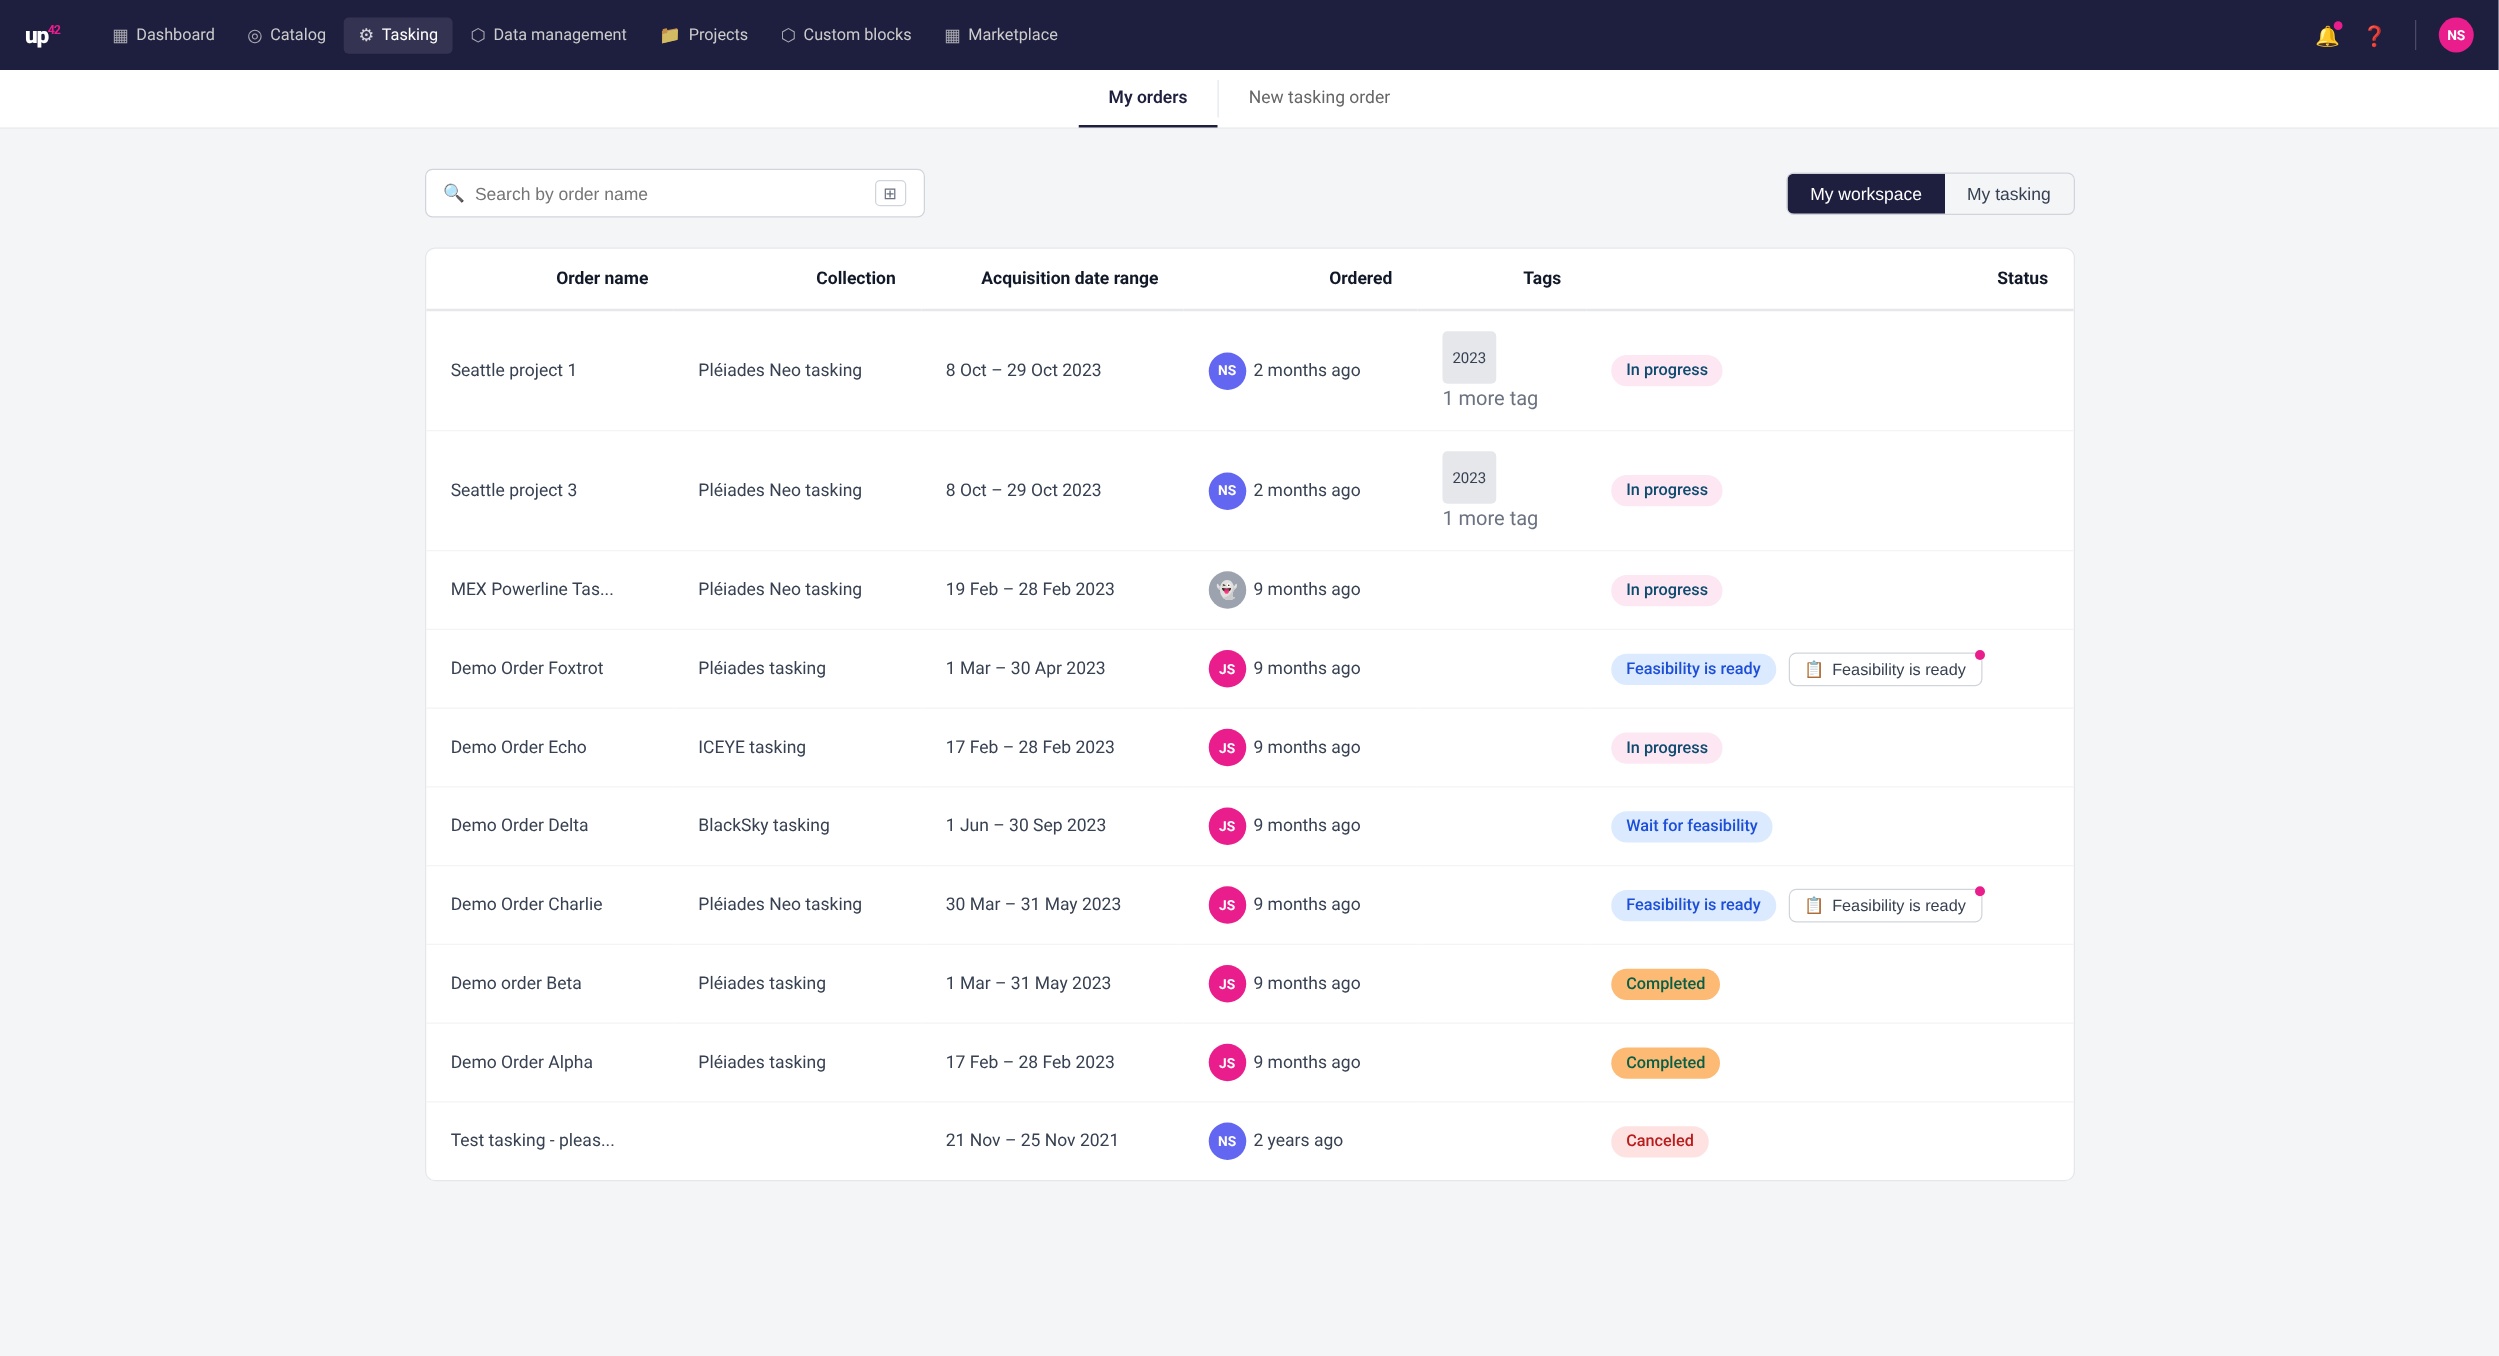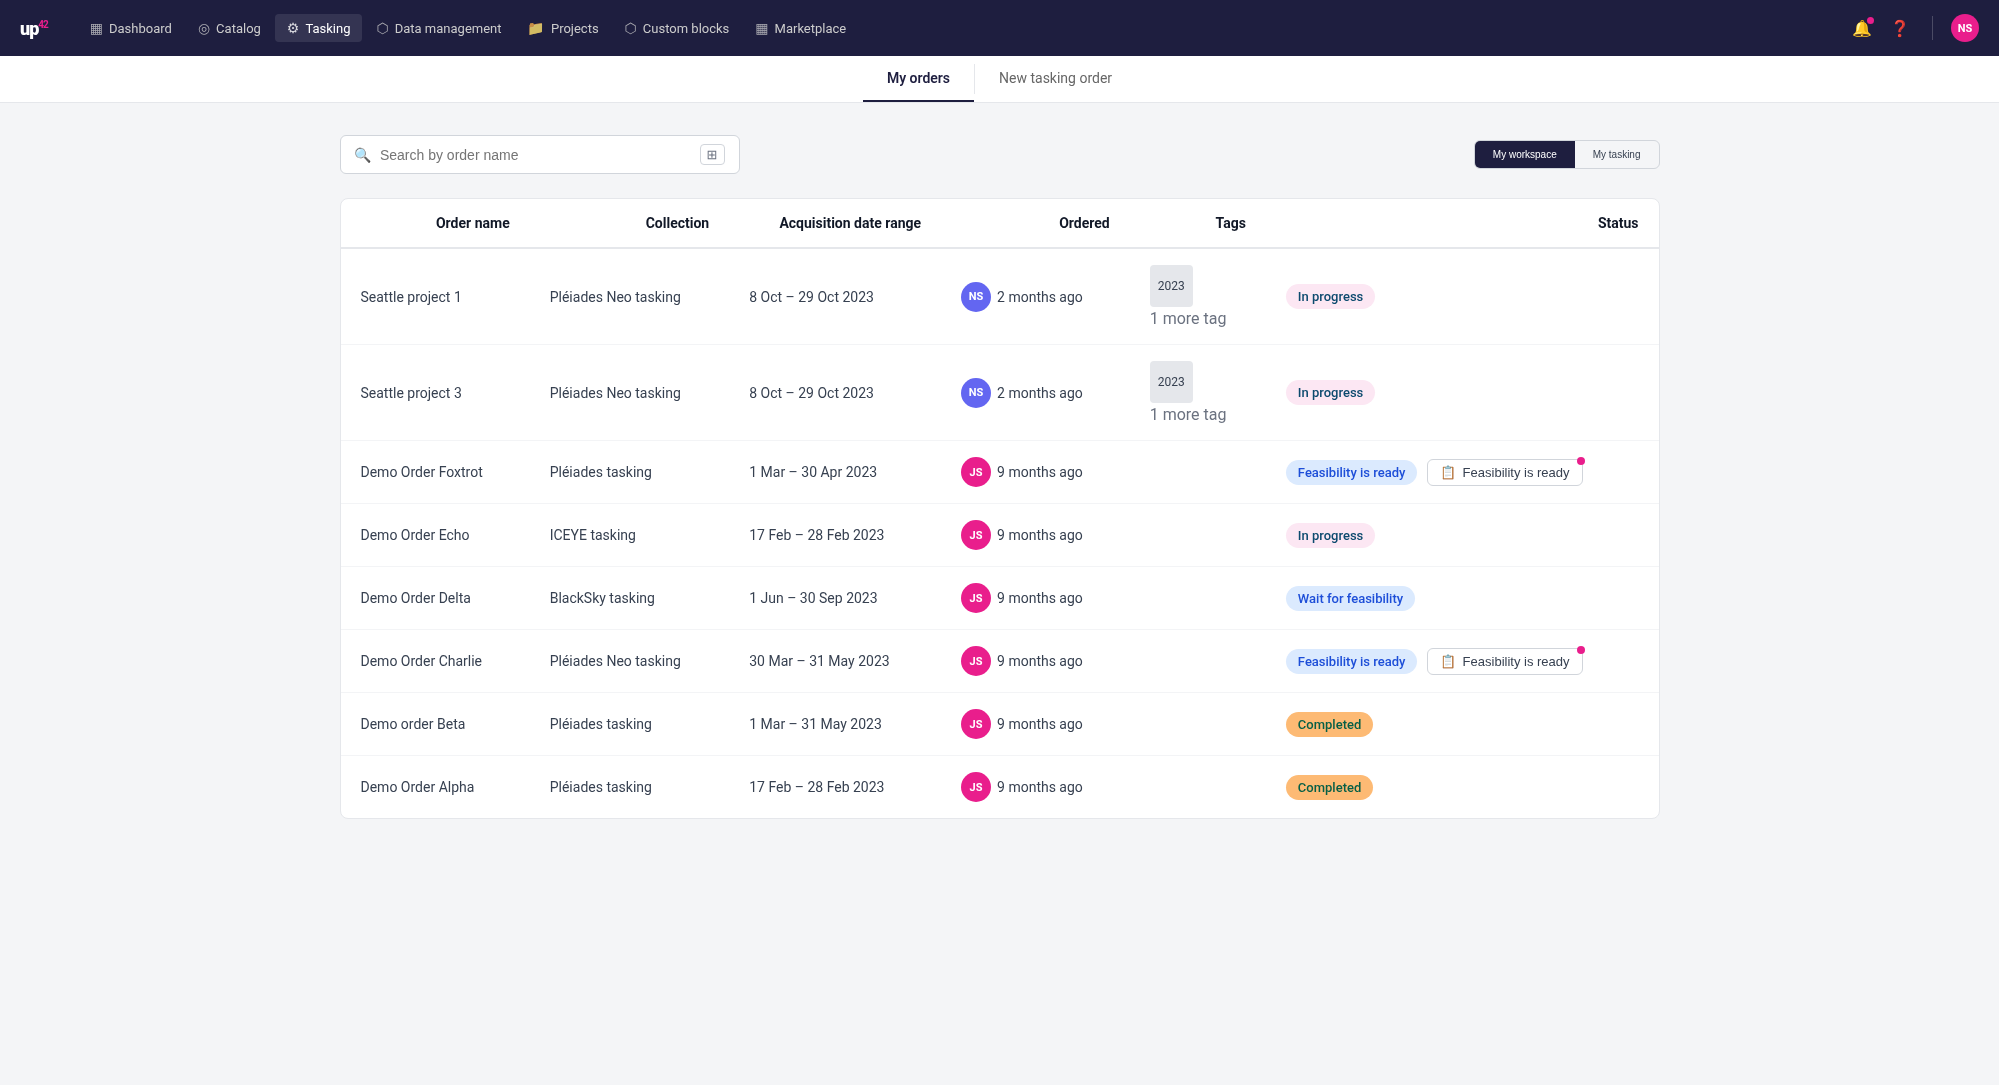--- a/index.html
+++ b/index.html
@@ -156,21 +156,21 @@
       font-size: 13px;
     }
     .workspace-toggle {
       display: flex;
       border: 1px solid #d1d5db;
       border-radius: 6px;
       overflow: hidden;
     }
     .workspace-btn {
       padding: 8px 18px;
-      font-size: 10px;
+      font-size: 14px;
       cursor: pointer;
       border: none;
       background: transparent;
       color: #374151;
     }
     .workspace-btn.active {
       background: #1e1e3f;
       color: #fff;
     }
 
@@ -404,20 +404,37 @@
               </div>
             </td>
             <td><span class="tag">2023</span><span class="tag-more">1 more tag</span></td>
             <td>
               <div class="status-cell">
                 <span class="badge badge-in-progress">In progress</span>
               </div>
             </td>
           </tr>
           <tr>
+            <td>MEX Powerline Tas...</td>
+            <td>Pléiades Neo tasking</td>
+            <td>19 Feb – 28 Feb 2023</td>
+            <td>
+              <div class="ordered-cell">
+                <span class="avatar avatar-ghost" style="background: rgb(156, 163, 175); font-size: 14px;">👻</span>
+                <span>9 months ago</span>
+              </div>
+            </td>
+            <td></td>
+            <td>
+              <div class="status-cell">
+                <span class="badge badge-in-progress">In progress</span>
+              </div>
+            </td>
+          </tr>
+          <tr>
             <td>Demo Order Foxtrot</td>
             <td>Pléiades tasking</td>
             <td>1 Mar – 30 Apr 2023</td>
             <td>
               <div class="ordered-cell">
                 <span class="avatar avatar-js">JS</span>
                 <span>9 months ago</span>
               </div>
             </td>
             <td></td>
@@ -515,16 +532,33 @@
                 <span>9 months ago</span>
               </div>
             </td>
             <td></td>
             <td>
               <div class="status-cell">
                 <span class="badge badge-completed">Completed</span>
               </div>
             </td>
           </tr>
+          <tr>
+            <td>Test tasking - pleas...</td>
+            <td></td>
+            <td>21 Nov – 25 Nov 2021</td>
+            <td>
+              <div class="ordered-cell">
+                <span class="avatar avatar-ns">NS</span>
+                <span>2 years ago</span>
+              </div>
+            </td>
+            <td></td>
+            <td>
+              <div class="status-cell">
+                <span class="badge badge-canceled">Canceled</span>
+              </div>
+            </td>
+          </tr>
         </tbody>
     </table>
   </div>
 </div>
 
 </body></html>

